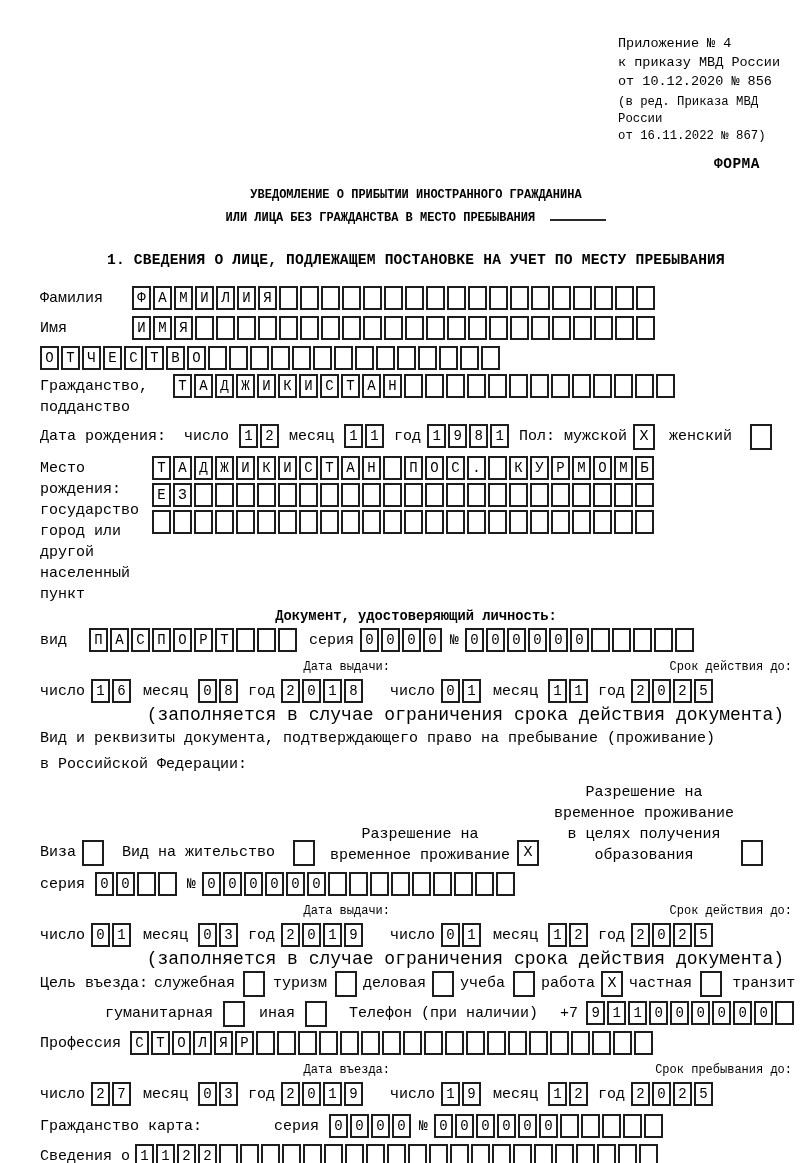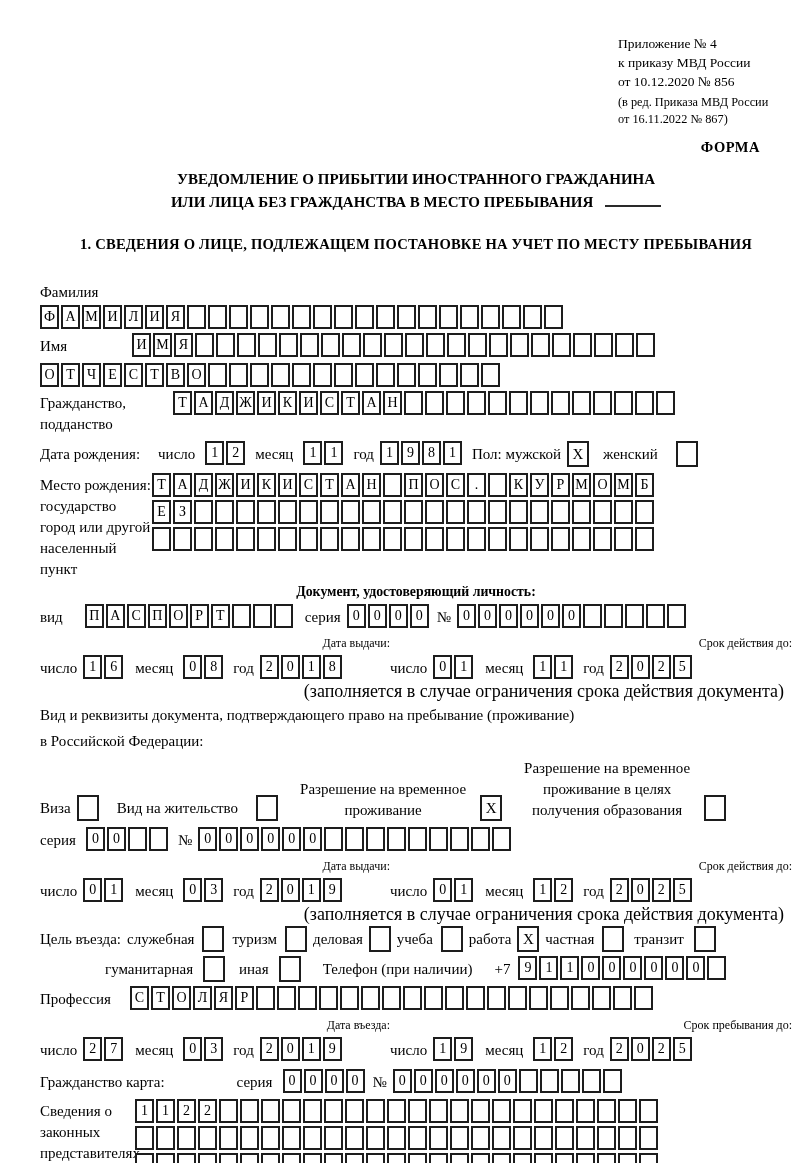--- a/index.html
+++ b/index.html
@@ -1,44 +1,44 @@
 <!DOCTYPE html>
 <html><head>
 <meta charset="utf-8">
 <style>
   * { box-sizing: border-box; }
   html,body { margin:0; padding:0; background:#ffffff; }
   .page {
     width:800px; height:1163px; margin:0 auto; background:#fff; color:#000;
-    font-family:Liberation Serif, serif; font-size:15px;
+    font-family:Liberation Mono, monospace; font-size:15px;
     padding:34px 8px 0 40px; overflow:hidden; position:relative;
   }
   
   .boxes { display:inline-flex; flex-wrap:nowrap; vertical-align:top; }
   .cell {
     display:inline-block; width:19px; height:24px; border:2px solid #1d1d1d;
     margin-right:2px; text-align:center; line-height:20px; font-size:14px;
     flex:0 0 auto; background:#fff;
   }
   .cbox {
     display:inline-block; width:22px; height:26px; border:2px solid #1d1d1d;
     text-align:center; line-height:22px; font-size:15px; vertical-align:top;
     flex:0 0 auto; background:#fff;
   }
   
   .ref-block { margin-left:578px; line-height:19px; font-size:13.5px; }
   .ref-note { font-size:12.3px; line-height:17px; }
   .ref-note.first { margin-top:3px; }
   .forma { margin-top:11px; text-align:right; padding-right:32px; font-weight:bold; font-size:14.5px; letter-spacing:.5px; }
-  .title { margin-top:12px; text-align:center; font-weight:bold; font-size:15px; line-height:23px; }
+  .title { margin-top:12px; text-align:center; font-weight:bold; font-size:12px; line-height:23px; }
   .blank-underline { display:inline-block; width:56px; border-bottom:2px solid #2a2a2a; height:14px; margin-left:8px; }
   .sec-heading { margin-top:22px; text-align:center; font-weight:bold; font-size:14.6px; letter-spacing:.2px; }
   
   .frow { display:flex; align-items:flex-start; margin-bottom:4px; }
-  .frow.first { margin-top:26px;flex-direction:column; }
+  .frow.first { margin-top:18px; }
   .flabel { flex:0 0 auto; line-height:26px; }
   .flabel.two-line { line-height:21px; padding-top:2px; }
   .flabel.two-line span { display:block; }
   .w92 { width:92px; } .w163 { width:163px; } .w133 { width:133px; }
   .w112 { width:112px; } .w95 { width:95px; } .w90 { width:90px; }
   .boxcol { display:flex; flex-direction:column; }
   .boxcol .boxes { margin-bottom:3px; } 
   .inl { display:flex; align-items:flex-start; flex-wrap:nowrap; }
   .inl .lbl { line-height:26px; white-space:nowrap; }
   .ml6{margin-left:6px;} .ml8{margin-left:8px;} .ml10{margin-left:10px;}

